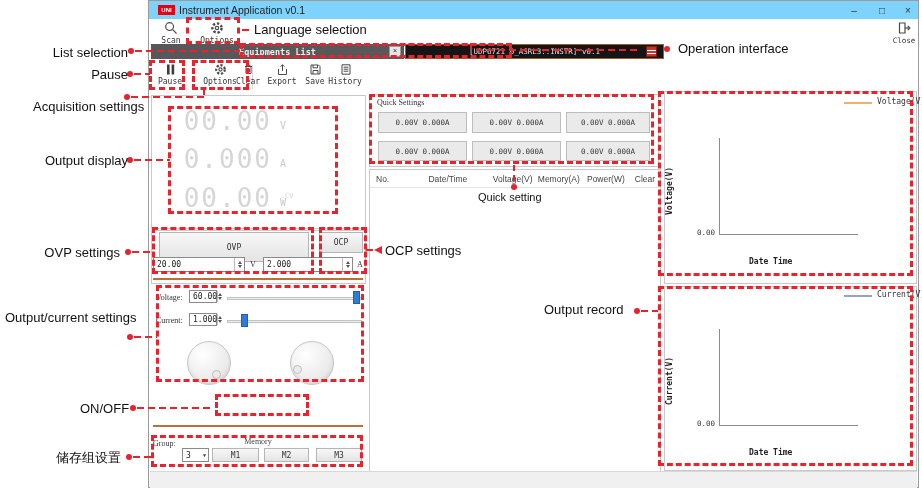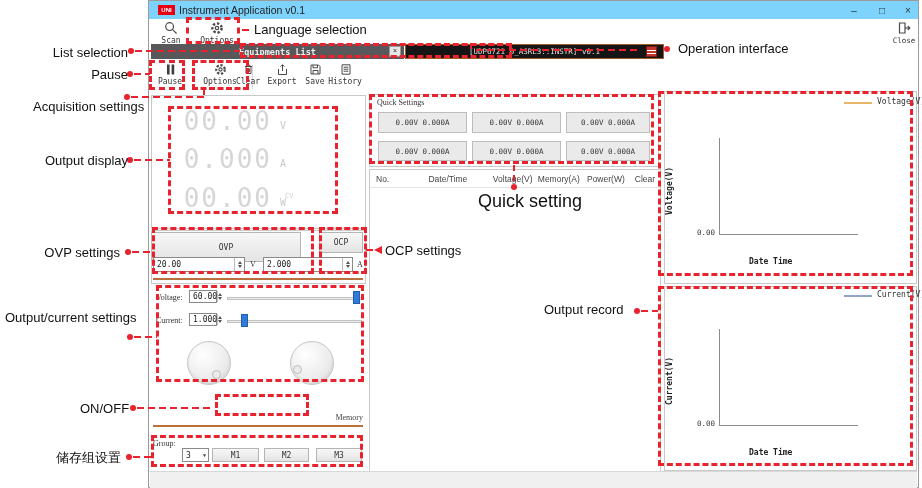--- a/index.html
+++ b/index.html
@@ -152,21 +152,21 @@
       <div class="cv" style="position:absolute">CV</div>
       <div class="digrow" style="top:10px">00.00</div>
       <div class="unit" style="top:24px">V</div>
       <div class="digrow" style="top:48px">0.000</div>
       <div class="unit" style="top:62px">A</div>
       <div class="digrow" style="top:87px">00.00</div>
       <div class="unit" style="top:101px">W</div>
     </div>
 
     <div class="panel" style="left:2px;top:229px;width:215px;height:54px"></div>
-    <div class="gbtn" style="left:2px;top:231px;width:150px;height:30px">OVP</div>
+    <div class="gbtn" style="left:10px;top:231px;width:150px;height:30px">OVP</div>
     <div class="gbtn" style="left:170px;top:231px;width:44px;height:21px">OCP</div>
     <div class="field" style="left:4px;top:256px;width:92px;height:15px">
       <span>20.00</span>
       <span class="spin">
           <span class="tri-u"></span>
           <span class="tri-d"></span>
         </span>
     </div>
     <div class="slabel" style="left:101px;top:259px">V</div>
     <div class="field" style="left:114px;top:256px;width:90px;height:15px">
@@ -198,21 +198,21 @@
         </span>
     </div>
     <div class="track" style="left:78px;top:319px;width:135px"></div>
     <div class="handle" style="left:92px;top:313px"></div>
     <div class="knob" style="left:38px;top:340px"></div>
     <div class="knobdot" style="left:63px;top:369px"></div>
     <div class="knob" style="left:141px;top:340px"></div>
     <div class="knobdot" style="left:144px;top:364px"></div>
 
     <div class="oline" style="left:4px;top:424px;width:210px"></div>
-    <div class="slabel" style="left:4px;top:412px;width:210px;text-align:right;color:#444">Memory</div>
+    <div class="slabel" style="left:4px;top:436px;width:210px;text-align:center;color:#444">Memory</div>
     <div class="slabel" style="left:4px;top:438px">Group:</div>
     <div class="field" style="left:33px;top:447px;width:27px;height:14px">
       <span>3</span>
       <span style="margin-left:auto;margin-right:2px;font-size:5px;color:#444">▼</span>
     </div>
     <div class="gbtn" style="left:63px;top:447px;width:47px;height:14px">M1</div>
     <div class="gbtn" style="left:115px;top:447px;width:45px;height:14px">M2</div>
     <div class="gbtn" style="left:167px;top:447px;width:46px;height:14px">M3</div>
 
     <div class="panel" style="left:220px;top:93px;width:290px;height:73px">
@@ -302,17 +302,17 @@
   <div class="alabel" style="left:254px;top:22px">Language selection</div>
   <div class="alabel r" style="left:40px;top:45px;width:88px">List selection</div>
   <div class="alabel r" style="left:88px;top:67px;width:40px">Pause</div>
   <div class="alabel" style="left:33px;top:99px">Acquisition settings</div>
   <div class="alabel r" style="left:38px;top:153px;width:90px">Output display</div>
   <div class="alabel r" style="left:40px;top:245px;width:80px">OVP settings</div>
   <div class="alabel" style="left:385px;top:243px">OCP settings</div>
   <div class="alabel" style="left:5px;top:310px">Output/current settings</div>
   <div class="alabel r" style="left:80px;top:401px;width:38px">ON/OFF</div>
   <div class="alabel" style="left:56px;top:449px">储存组设置</div>
-  <div class="alabel" style="left:478px;top:191px;font-size:18px">Quick setting</div>
+  <div class="alabel" style="left:478px;top:191px;font-size:11px">Quick setting</div>
   <div class="alabel" style="left:544px;top:302px">Output record</div>
   <div class="alabel" style="left:678px;top:41px">Operation interface</div>
 
 </div>
 
 </body></html>

